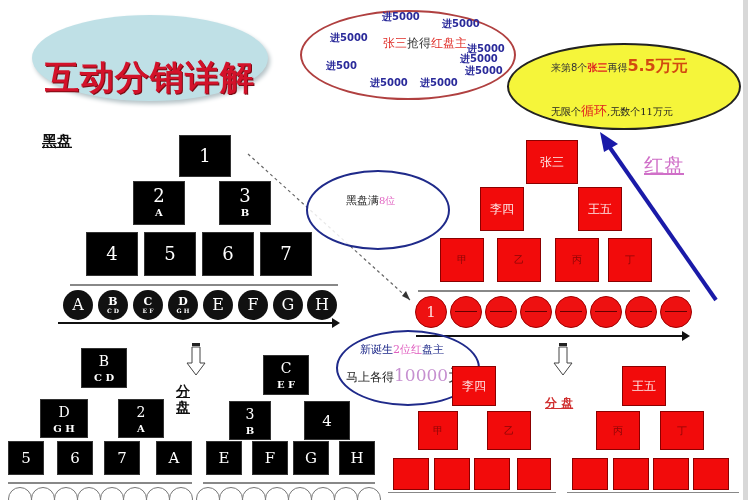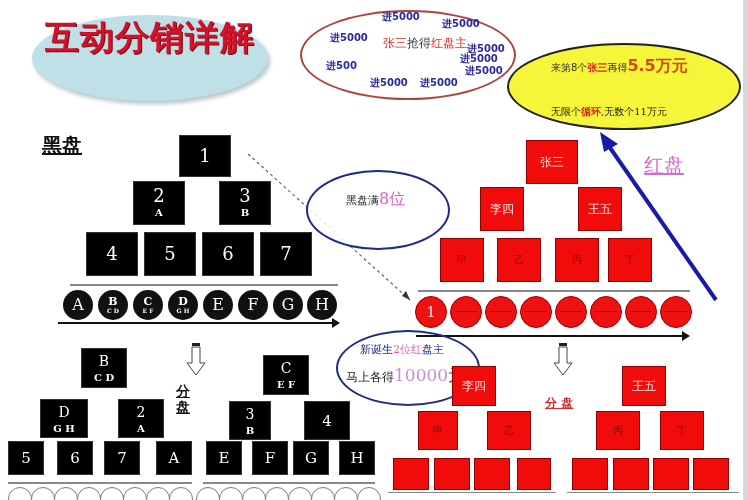--- a/index.html
+++ b/index.html
@@ -1,35 +1,35 @@
 <!DOCTYPE html>
 <html><head>
 <meta charset="utf-8">
 <style>
   html,body{margin:0;padding:0;}
   body{width:748px;height:500px;position:relative;overflow:hidden;background:#ffffff;font-family:"DejaVu Sans","Liberation Sans",sans-serif;}
   .abs{position:absolute;}
-  .title-oval{left:32px;top:15px;width:236px;height:86px;border-radius:50%;background:#bfe0e6;box-shadow:2px 3px 4px #b7c4c8;display:flex;align-items:flex-start;justify-content:center;}
+  .title-oval{left:32px;top:15px;width:236px;height:86px;border-radius:50%;background:#bfe0e6;box-shadow:2px 3px 4px #b7c4c8;display:flex;align-items:flex-end;justify-content:center;}
   .title-oval span{color:#d3122a;font-weight:bold;font-size:34px;letter-spacing:1px;text-shadow:1px 1px 0 #7a0c14;font-family:"DejaVu Sans",sans-serif;}
   .sq{position:absolute;background:#000;color:#fff;display:flex;flex-direction:column;align-items:center;justify-content:center;font-family:"DejaVu Serif","Liberation Serif",serif;border:1px solid #333;}
   .sq .main{font-size:18px;line-height:20px;}
   .sq .sub{font-size:10px;line-height:14px;font-weight:bold;}
   .rsq{position:absolute;background:#f20b0b;border:1px solid #8b0000;display:flex;align-items:center;justify-content:center;color:#fde8e8;font-size:12px;font-family:"DejaVu Sans",sans-serif;}
   .rsq.dim{color:#8a0606;font-size:10px;}
   .ball{position:absolute;width:30px;height:30px;border-radius:50%;background:#111;color:#fff;display:flex;flex-direction:column;align-items:center;justify-content:center;font-family:"DejaVu Serif",serif;}
   .ball .m{font-size:16px;line-height:16px;}
   .ball .m.small{font-size:11px;line-height:11px;font-weight:bold;}
   .ball .s{font-size:6px;line-height:8px;font-weight:bold;}
   .rball{position:absolute;width:30px;height:30px;border-radius:50%;background:#ee1111;border:1px solid #a00000;color:#fdd;display:flex;align-items:center;justify-content:center;font-family:"DejaVu Serif",serif;font-size:15px;}
   .rball .ln{position:absolute;left:4px;right:4px;top:14px;height:1px;background:#600;}
   .oball{position:absolute;width:22px;height:22px;border-radius:50%;border:1px solid #777;background:#fff;}
   .line{position:absolute;height:2px;background:#888;}
   .arrowline{position:absolute;height:2px;background:#111;}
   .arrowline::after{content:"";position:absolute;right:-2px;top:-4px;border-left:8px solid #111;border-top:5px solid transparent;border-bottom:5px solid transparent;}
-  .label-black{font-family:Liberation Sans, sans-serif;font-size:20px;font-weight:bold;color:#111;text-decoration:underline;}
+  .label-black{font-family:Liberation Sans, sans-serif;font-size:15px;font-weight:bold;color:#111;text-decoration:underline;}
   .oval{position:absolute;border-radius:50%;}
   .downarrow{position:absolute;width:20px;height:34px;}
 </style>
 </head>
 <body>
 
 <div class="abs title-oval">
   <span>互动分销详解</span>
 </div>
 
@@ -47,21 +47,21 @@
   <div class="abs" style="left:83px;top:35px;font-size:12px;font-family:Liberation Sans, sans-serif;">
     <span style="color:#e0302a;">张三</span><span style="color:#333;">抢得</span><span style="color:#e0302a;">红盘主</span>
   </div>
 </div>
 
 <div class="oval" style="left:507px;top:43px;width:230px;height:83px;background:#f5f53a;border:2px solid #222;">
   <div class="abs" style="left:42px;top:11px;white-space:nowrap;">
     <span style="font-size:10px;color:#333;">来第8个</span><span style="font-size:10px;color:#e02020;font-weight:bold;">张三</span><span style="font-size:10px;color:#333;">再得</span><span style="font-size:16px;color:#d24a10;font-weight:bold;">5.5万元</span>
   </div>
   <div class="abs" style="left:42px;top:55px;white-space:nowrap;font-family:'DejaVu Serif',serif;">
-    <span style="font-size:10px;color:#222;">无限个</span><span style="font-size:10px;color:#e02020;font-weight:bold;">循环</span><span style="font-size:10px;color:#222;">,无数个11万元</span>
+    <span style="font-size:10px;color:#222;">无限个</span><span style="font-size:13px;color:#e02020;font-weight:normal;">循环</span><span style="font-size:10px;color:#222;">,无数个11万元</span>
   </div>
 </div>
 
 <div class="abs label-black" style="left:42px;top:132px;">黑盘</div>
 
 <div class="sq" style="left:179px;top:135px;width:50px;height:40px;">
     <span class="main">1</span>
   </div>
 <div class="sq" style="left:133px;top:181px;width:50px;height:42px;">
     <span class="main">2</span>
@@ -114,21 +114,21 @@
   </div>
 <div class="arrowline" style="left:58px;top:322px;width:280px;"></div>
 
 <svg class="abs" style="left:240px;top:150px;" width="180" height="160">
   <line x1="8" y1="4" x2="170" y2="150" stroke="#666" stroke-width="1.2" stroke-dasharray="3,3"></line>
   <polygon points="170,150 162,146 166,141" fill="#333"></polygon>
 </svg>
 
 <div class="oval" style="left:306px;top:170px;width:140px;height:76px;border:2px solid #1f2a8a;background:rgba(255,255,255,0.85);">
   <div class="abs" style="left:38px;top:17px;white-space:nowrap;font-family:'DejaVu Serif',serif;">
-    <span style="font-size:11px;color:#222;">黑盘满</span><span style="font-size:16px;color:#e060c0;">8位</span>
+    <span style="font-size:11px;color:#222;">黑盘满</span><span style="font-size:10px;color:#e060c0;">8位</span>
   </div>
 </div>
 
 <div class="rsq" style="left:526px;top:140px;width:50px;height:42px;">
     <span>张三</span>
   </div>
 <div class="rsq" style="left:480px;top:187px;width:42px;height:42px;">
     <span>李四</span>
   </div>
 <div class="rsq" style="left:578px;top:187px;width:42px;height:42px;">

